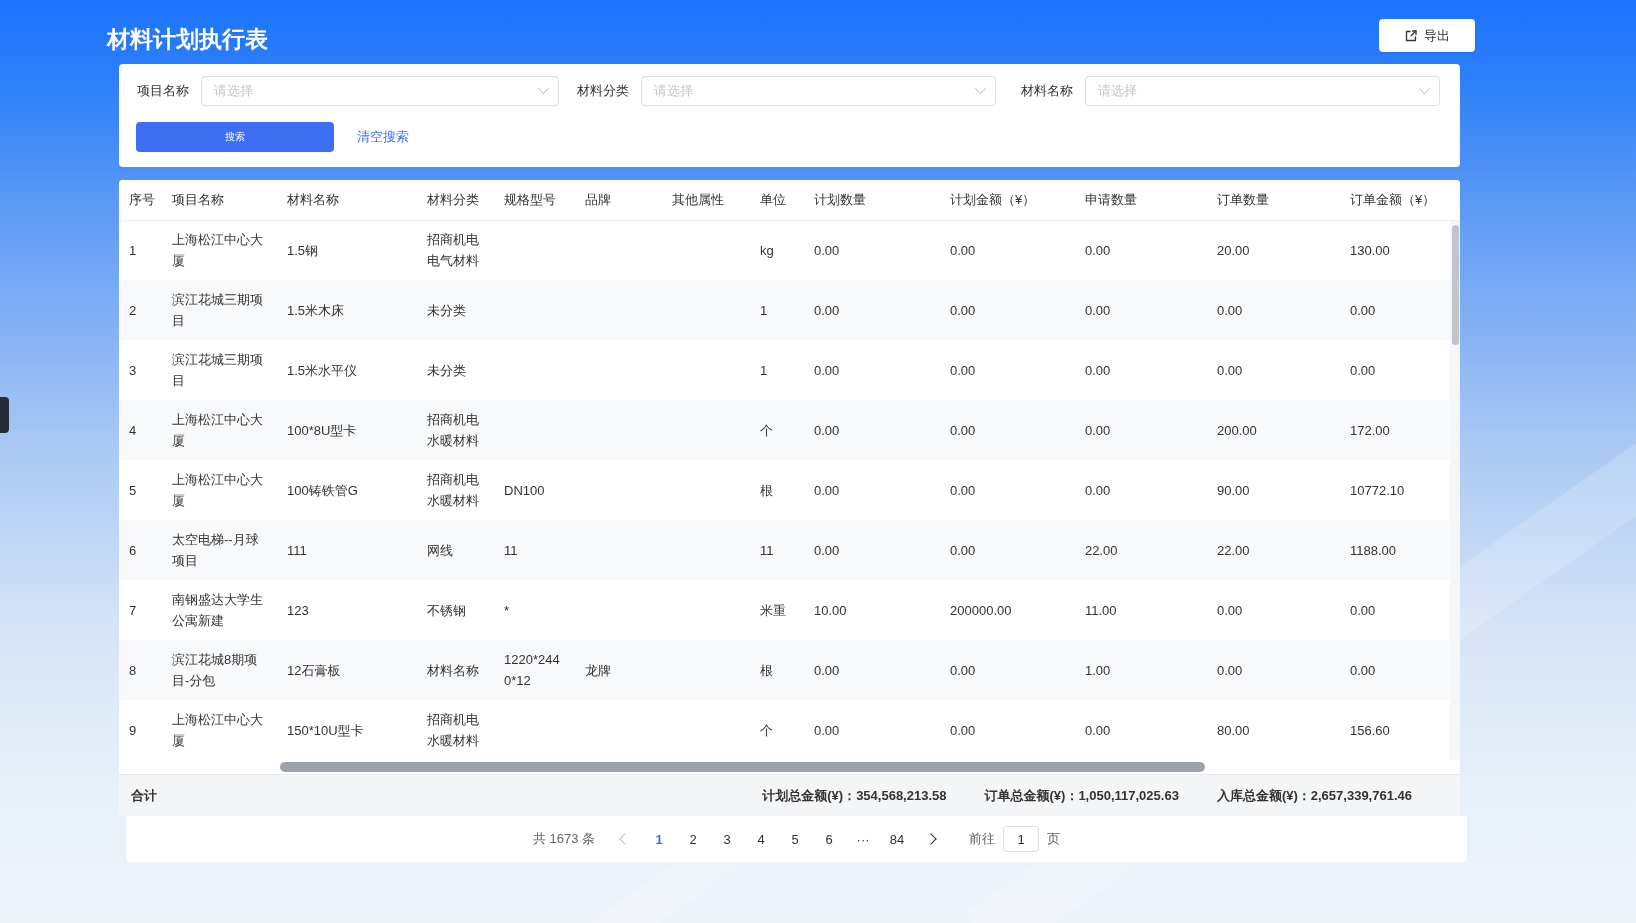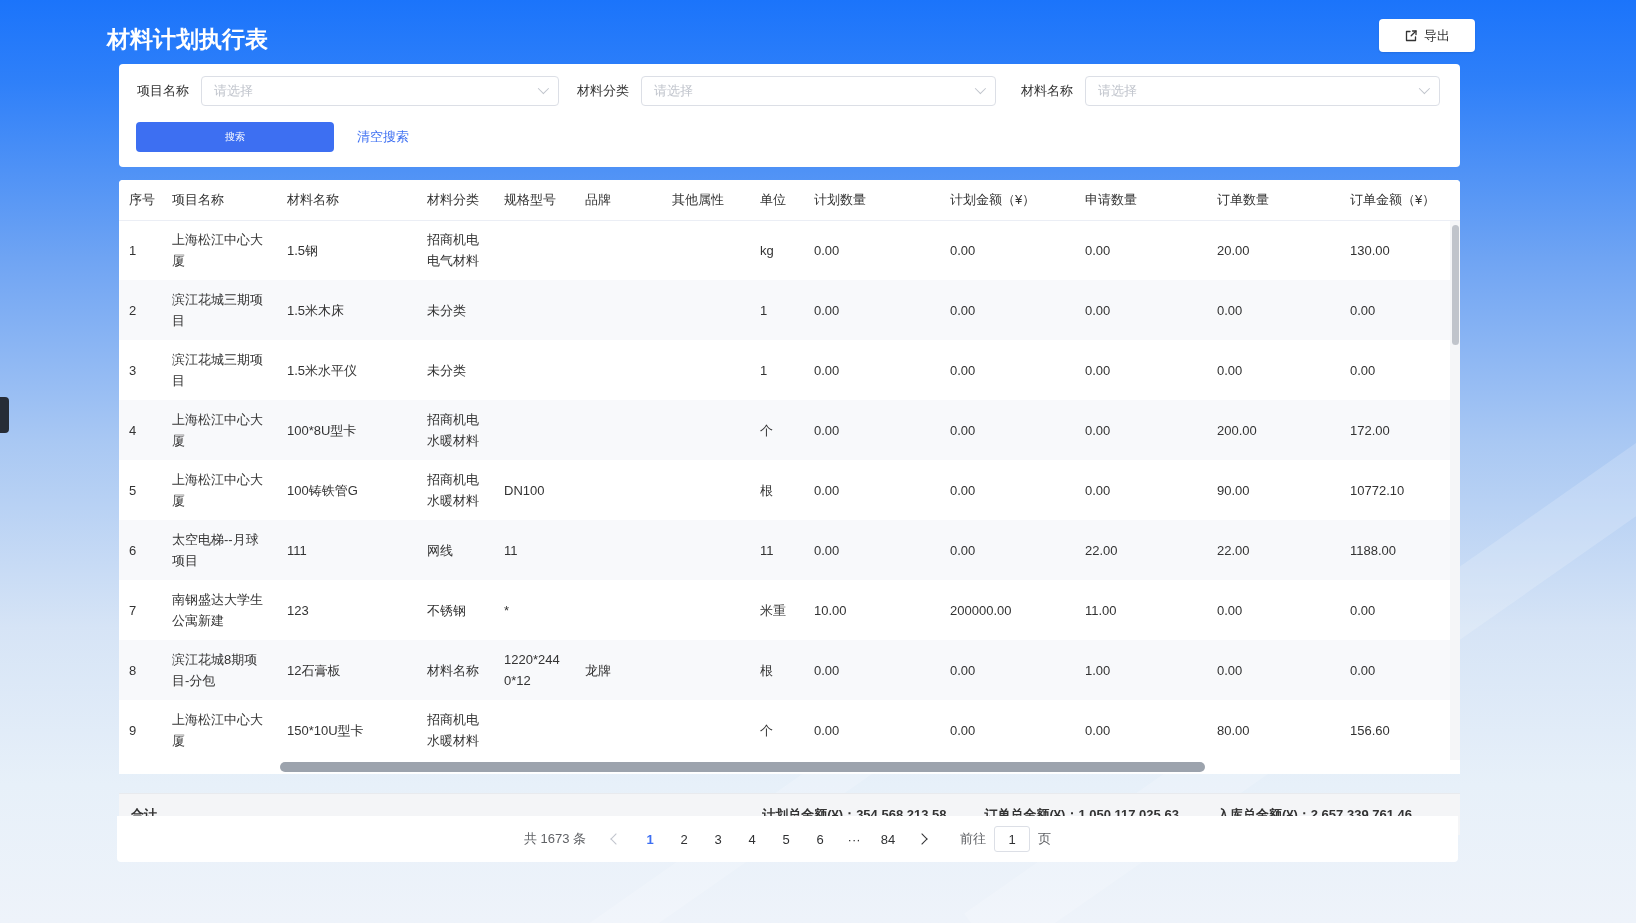--- a/index.html
+++ b/index.html
@@ -83,28 +83,28 @@
   }
   .hscroll-thumb {
     position:absolute; left:161px; top:2px; width:925px; height:10px;
     border-radius:5px; background:#9ca3ad; cursor:pointer;
   }
 
   
   .summary-bar {
     position:absolute; left:119px; top:774px; width:1341px; height:42px;
     background:#f4f5f7; border-top:1px solid #e8eaee;
-    display:flex; align-items:center; font-size:13px; color:#333; font-weight:bold;margin-top:19px;
+    display:flex; align-items:center; font-size:13px; color:#333; font-weight:bold;
   }
   .summary-label { margin-left:12px; }
   .summary-items { margin-left:auto; margin-right:48px; display:flex; gap:38px; }
 
   
   .pagination-bar {
-    position:absolute; left:117px; top:816px; width:1341px; height:46px;
+    position:absolute; left:126px; top:816px; width:1341px; height:46px;
     background:#fff; border-radius:0 0 4px 4px;
     display:flex; align-items:center; justify-content:center; gap:6px;
     font-size:13px; color:#303133;
   }
   .total-count { color:#606266; margin-right:10px; }
   .page-btn {
     min-width:28px; height:28px; display:flex; align-items:center; justify-content:center;
     cursor:pointer; border-radius:3px;
   }
   .page-btn.active { color:#3d6ff2; font-weight:bold; }

